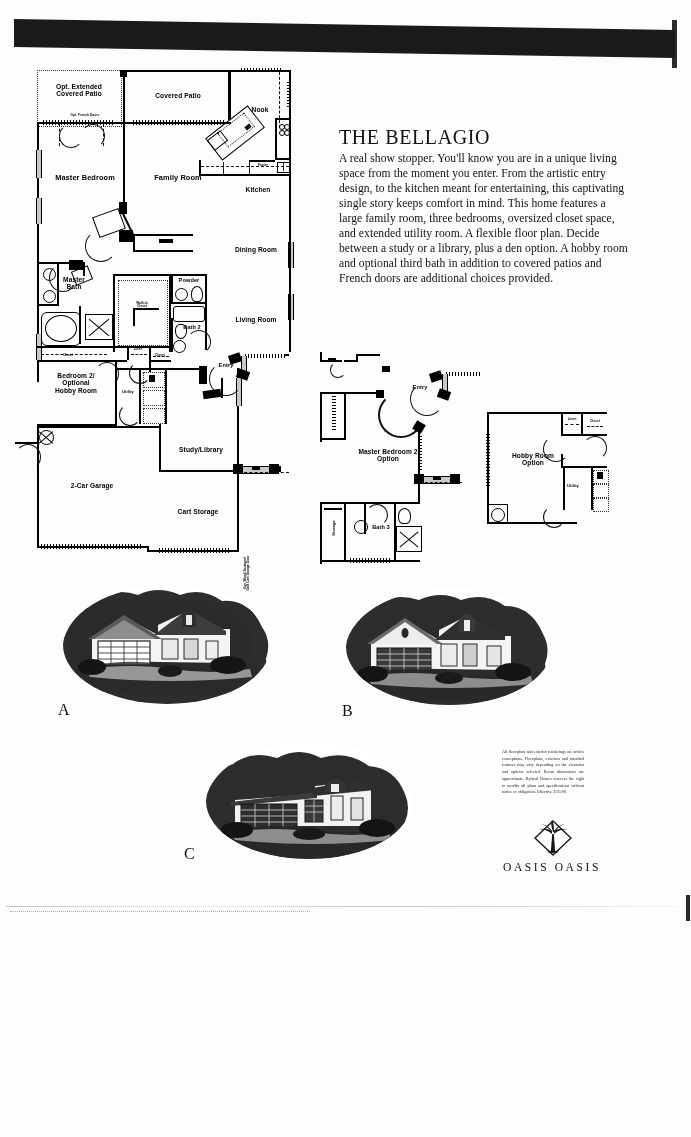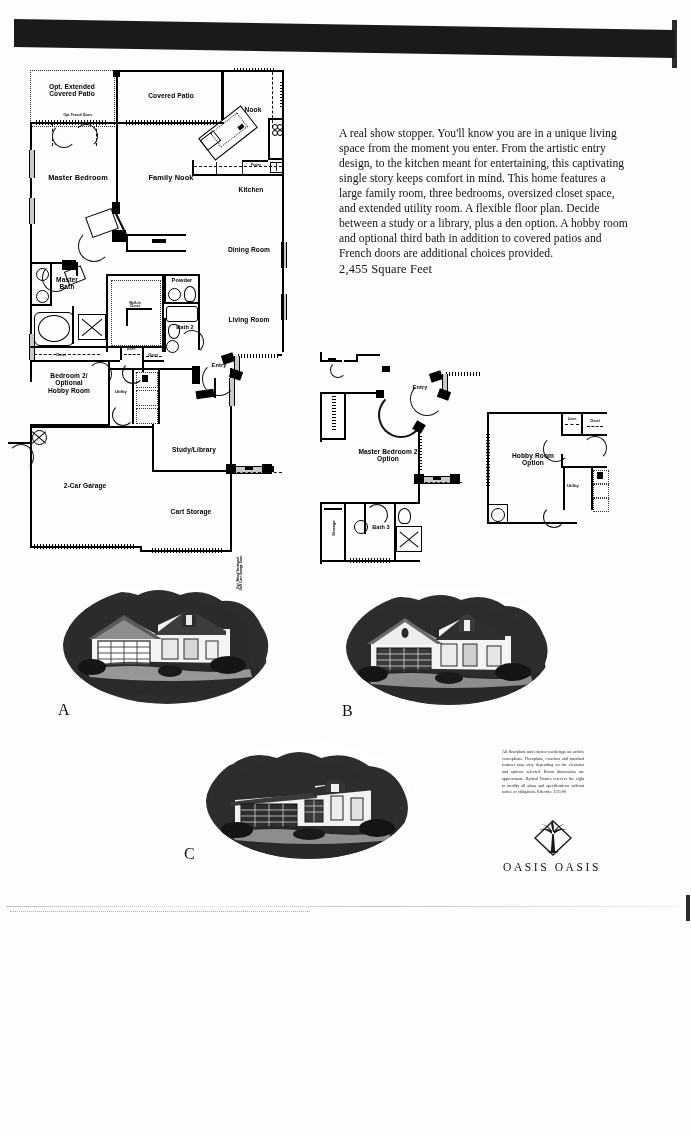--- a/index.html
+++ b/index.html
@@ -152,21 +152,21 @@
 
 <div id="page">
 
   <div class="scan-bar" style="left:14px;top:19px;width:661px;height:28px;transform:skewY(0.95deg);"></div>
   <div class="scan-bar" style="left:672px;top:20px;width:5px;height:48px;opacity:.92;"></div>
 
   <div class="fold-line" style="left:6px;top:906px;width:672px;"></div>
   <div class="fold-line dotted" style="left:10px;top:911px;width:300px;"></div>
   <div class="edge-speck" style="left:686px;top:895px;width:4px;height:26px;"></div>
 
-  <div class="plan" style="left:16px;top:62px;width:296px;height:490px;">
+  <div class="plan" style="left:23px;top:62px;width:296px;height:490px;">
 
     <div class="dot-box" style="left:14px;top:8px;width:83px;height:55px;"></div>
 
     <div class="w" style="left:97px;top:8px;width:5px;height:7px;"></div>
     <div class="w" style="left:97px;top:8px;width:110px;height:2px;"></div>
     <div class="w" style="left:205px;top:8px;width:2px;height:50px;"></div>
     <div class="w" style="left:205px;top:8px;width:63px;height:2px;"></div>
     <div class="hatch" style="left:218px;top:6px;width:40px;height:4px;"></div>
     <div class="w" style="left:266px;top:8px;width:2px;height:110px;"></div>
     <div class="hatch-v" style="left:264px;top:20px;width:4px;height:26px;"></div>
@@ -324,21 +324,21 @@
     <div class="w" style="left:110px;top:172px;width:2px;height:18px;"></div>
     <div class="w" style="left:110px;top:188px;width:60px;height:2px;"></div>
     <div class="blk" style="left:136px;top:177px;width:14px;height:4px;"></div>
     <div class="door-arc" style="left:62px;top:168px;width:30px;height:30px;"></div>
     <div style="position:absolute;left:72px;top:150px;width:26px;height:20px;border:1.5px solid #000;transform:rotate(-20deg);"></div>
 
     <div class="rlabel s8" style="left:20px;top:21px;width:72px;">Opt. Extended<br>Covered Patio</div>
     <div class="rlabel s8" style="left:116px;top:30px;width:78px;">Covered Patio</div>
     <div class="rlabel s8" style="left:212px;top:44px;width:50px;">Nook</div>
     <div class="rlabel s9" style="left:24px;top:112px;width:76px;">Master Bedroom</div>
-    <div class="rlabel s9" style="left:120px;top:112px;width:70px;">Family Nook</div>
+    <div class="rlabel s9" style="left:120px;top:112px;width:70px;">Family Room</div>
     <div class="rlabel s8" style="left:212px;top:124px;width:46px;">Kitchen</div>
     <div class="rlabel s8" style="left:198px;top:184px;width:70px;">Dining Room</div>
     <div class="rlabel s8" style="left:26px;top:214px;width:50px;">Master<br>Bath</div>
     <div class="rlabel s4" style="left:98px;top:240px;width:42px;">Walk-In<br>Closet</div>
     <div class="rlabel s7" style="left:146px;top:215px;width:40px;">Powder</div>
     <div class="rlabel s7" style="left:152px;top:262px;width:34px;">Bath 2</div>
     <div class="rlabel s8" style="left:200px;top:254px;width:66px;">Living Room</div>
     <div class="rlabel s8" style="left:18px;top:310px;width:70px;">Bedroom 2/<br>Optional<br>Hobby Room</div>
     <div class="rlabel s5" style="left:92px;top:328px;width:26px;">Utility</div>
     <div class="rlabel s7" style="left:186px;top:300px;width:34px;">Entry</div>
@@ -439,22 +439,22 @@
     <div class="w" style="left:0px;top:96px;width:20px;height:1px;"></div>
     <div class="w" style="left:20px;top:96px;width:1px;height:20px;"></div>
 
     <div class="rlabel s8" style="left:14px;top:44px;width:64px;">Hobby Room<br>Option</div>
     <div class="rlabel s5" style="left:72px;top:76px;width:28px;">Utility</div>
     <div class="rlabel s4" style="left:76px;top:10px;width:18px;">Linen</div>
     <div class="rlabel s4" style="left:98px;top:12px;width:20px;">Closet</div>
   </div>
 
   <div class="desc" style="left:339px;top:126px;width:292px;">
+    <h1>THE BELLAGIO</h1>
     <p>A real show stopper. You'll know you are in a unique living space from the moment you enter. From the artistic entry design, to the kitchen meant for entertaining, this captivating single story keeps comfort in mind. This home features a large family room, three bedrooms, oversized closet space, and extended utility room. A flexible floor plan. Decide between a study or a library, plus a den option. A hobby room and optional third bath in addition to covered patios and French doors are additional choices provided.</p>
-    <div class="sqft">2,455 Square Feet</div>
   </div>
 
   <div class="elev" style="left:62px;top:585px;width:210px;height:120px;">
     <svg class="elev-img" viewBox="0 0 210 120" preserveAspectRatio="none">
       <defs>
         <clipPath id="clipA">
             <ellipse cx="105" cy="60" rx="104" ry="59"></ellipse>
           </clipPath>
       </defs>
       <g clip-path="url(#clipA)">

